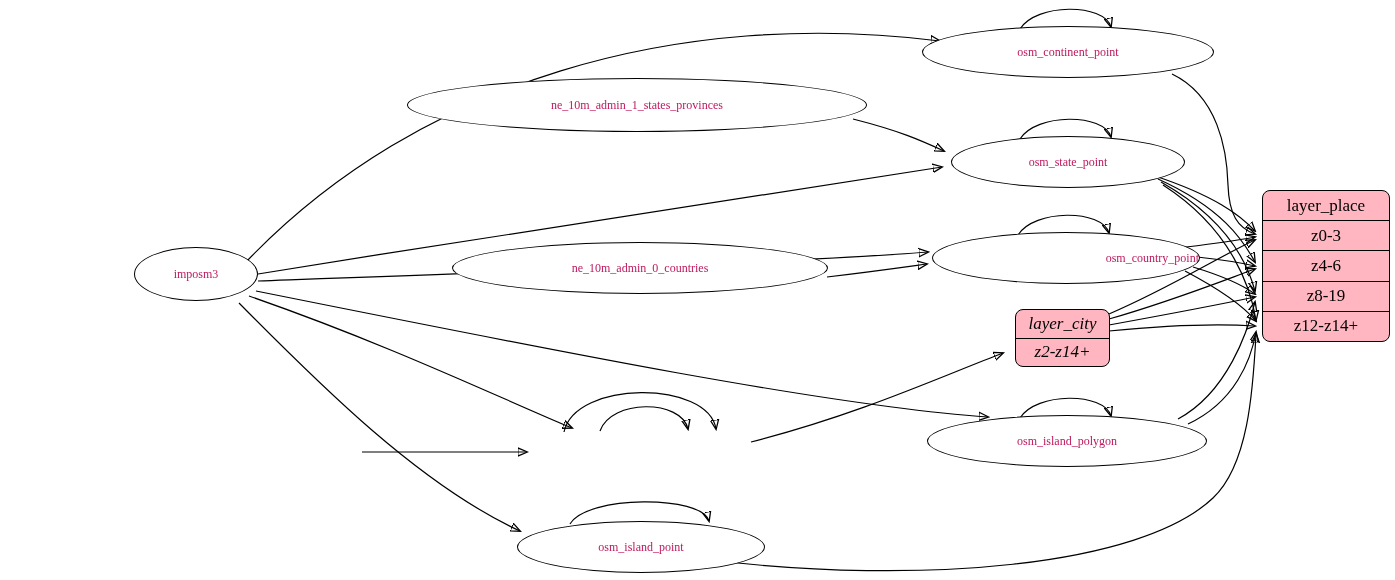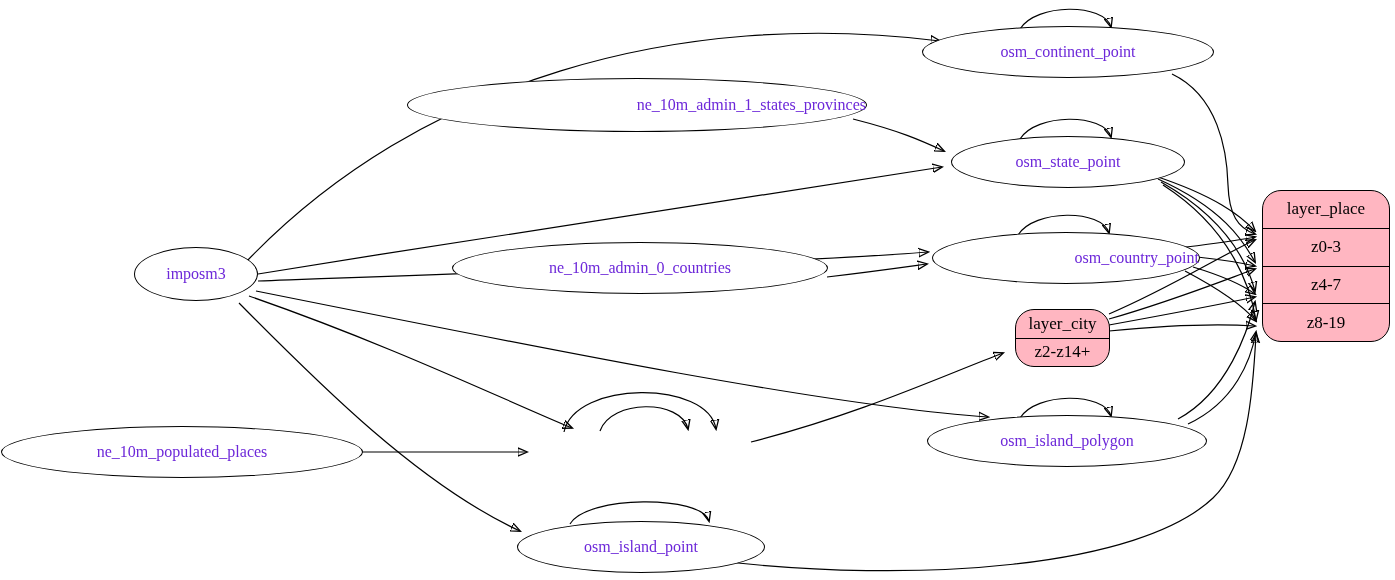--- a/index.html
+++ b/index.html
@@ -9,32 +9,32 @@
     background:#ffffff;
     font-family:"Liberation Serif","DejaVu Serif",serif;
     overflow:hidden;
   }
   svg.edges{position:absolute;left:0;top:0;width:1395px;height:580px;}
   svg.edges path{fill:none;stroke:#000000;stroke-width:1.2;}
   .node{
     position:absolute;
     display:flex;align-items:center;justify-content:center;
     box-sizing:border-box;
-    font-size:16px;color:#6d28d9;
+    font-size:12px;color:#be185d;
     background:#ffffff;
     border:1.3px solid #000000;
     white-space:nowrap;
   }
   .ellipse{border-radius:50%;}
   .record{
     position:absolute;
     box-sizing:border-box;
     background:#ffb6c1;
     border:1.5px solid #000000;
-    border-radius:19px;
+    border-radius:8px;
     font-size:17px;color:#000000;
     overflow:hidden;
     display:flex;flex-direction:column;
   }
   .rec-row{
     flex:1;
     display:flex;align-items:center;justify-content:center;
     white-space:nowrap;
   }
   .rec-row + .rec-row{border-top:1.4px solid #000000;}
@@ -87,31 +87,28 @@
     <path d="M 1188,424 C 1235,402 1251,360 1256,332" marker-end="url(#arrow)"></path>
     <path d="M 710,560 C 920,585 1140,567 1213,498 C 1248,465 1253,392 1256,334" marker-end="url(#arrow)"></path>
 
     <path d="M 751,442 C 860,414 940,377 1003,353" marker-end="url(#arrow)"></path>
   </svg>
 
   <div class="node ellipse" style="left:134px;top:247px;width:124px;height:54px;">
     <span>imposm3</span>
   </div>
 
-  <div class="node ellipse" style="left:407px;top:78px;width:460px;height:54px;justify-content:flex-end;">
+  <div class="node ellipse" style="left:407px;top:78px;width:460px;height:54px;">
     <span>ne_10m_admin_1_states_provinces</span>
   </div>
 
   <div class="node ellipse" style="left:452px;top:242px;width:376px;height:52px;">
     <span>ne_10m_admin_0_countries</span>
   </div>
 
-  <div class="node ellipse" style="left:1px;top:426px;width:362px;height:52px;">
-    <span>ne_10m_populated_places</span>
-  </div>
 
   <div class="node ellipse" style="left:922px;top:26px;width:292px;height:52px;">
     <span>osm_continent_point</span>
   </div>
 
   <div class="node ellipse" style="left:951px;top:136px;width:234px;height:52px;text-align:center;">
     <span>osm_state_point</span>
   </div>
 
   <div class="node ellipse" style="left:932px;top:232px;width:268px;height:52px;justify-content:flex-end;">
@@ -120,25 +117,26 @@
 
 
   <div class="node ellipse" style="left:927px;top:415px;width:280px;height:52px;text-align:right;">
     <span>osm_island_polygon</span>
   </div>
 
   <div class="node ellipse" style="left:517px;top:521px;width:248px;height:52px;text-align:right;">
     <span>osm_island_point</span>
   </div>
 
-  <div class="record" style="left:1015px;top:309px;width:95px;height:58px;">
+  <div class="record" style="left:1015px;top:309px;width:95px;height:58px;font-style:italic;">
     <div class="rec-row">layer_city</div>
     <div class="rec-row">z2-z14+</div>
   </div>
 
   <div class="record" style="left:1262px;top:190px;width:128px;height:152px;">
     <div class="rec-row">layer_place</div>
     <div class="rec-row">z0-3</div>
-    <div class="rec-row">z4-7</div>
+    <div class="rec-row">z4-6</div>
     <div class="rec-row">z8-19</div>
+    <div class="rec-row">z12-z14+</div>
   </div>
 
 </div>
 
 </body></html>

